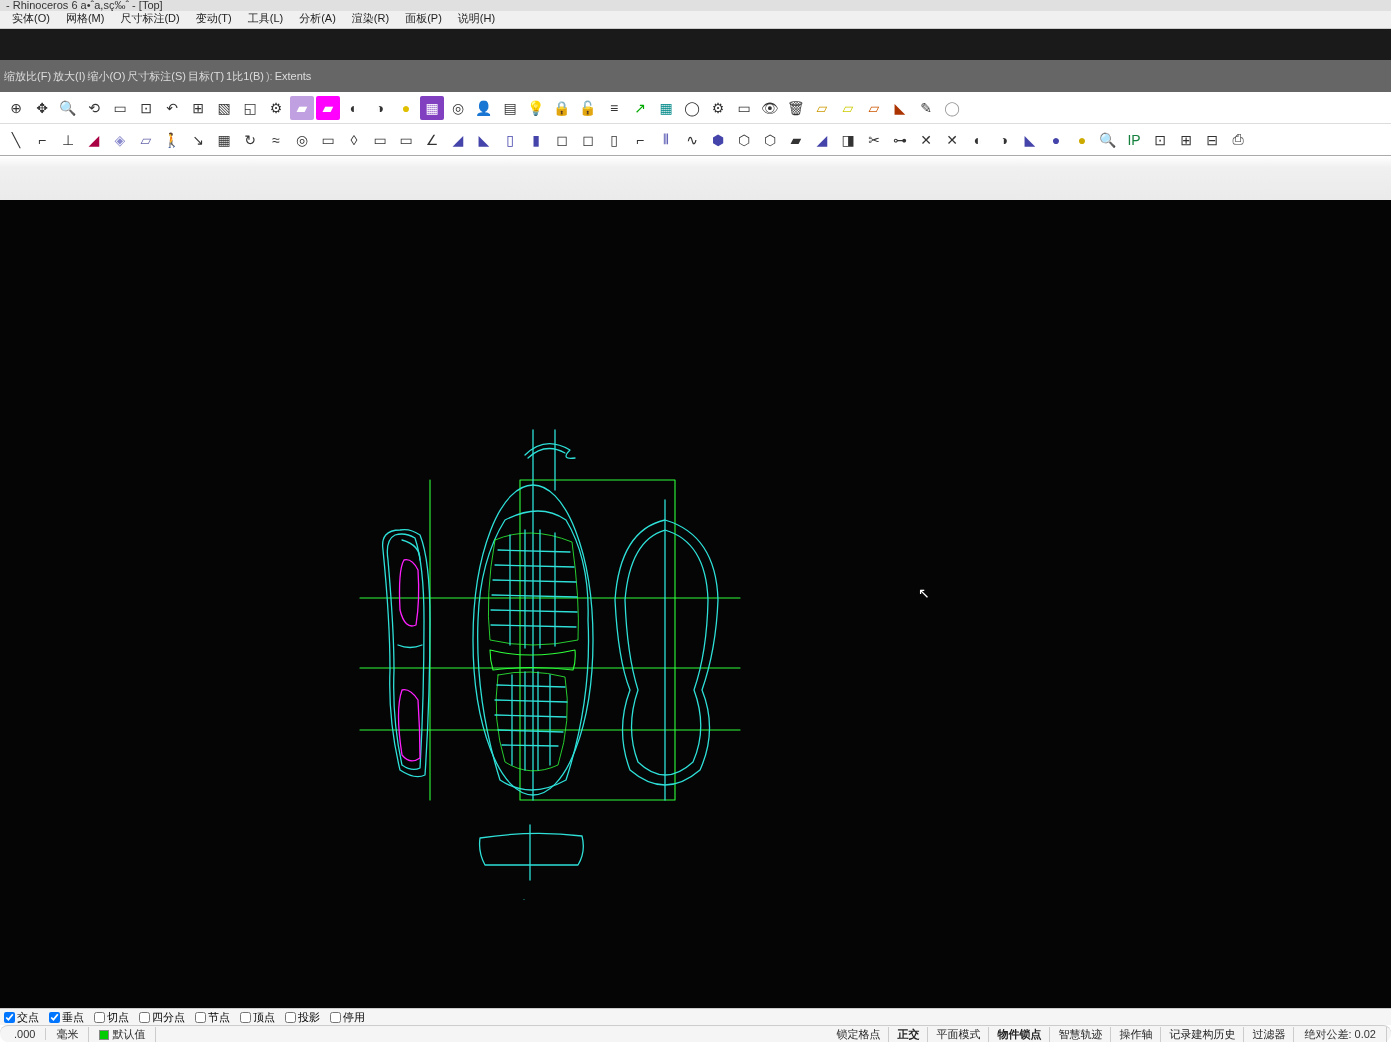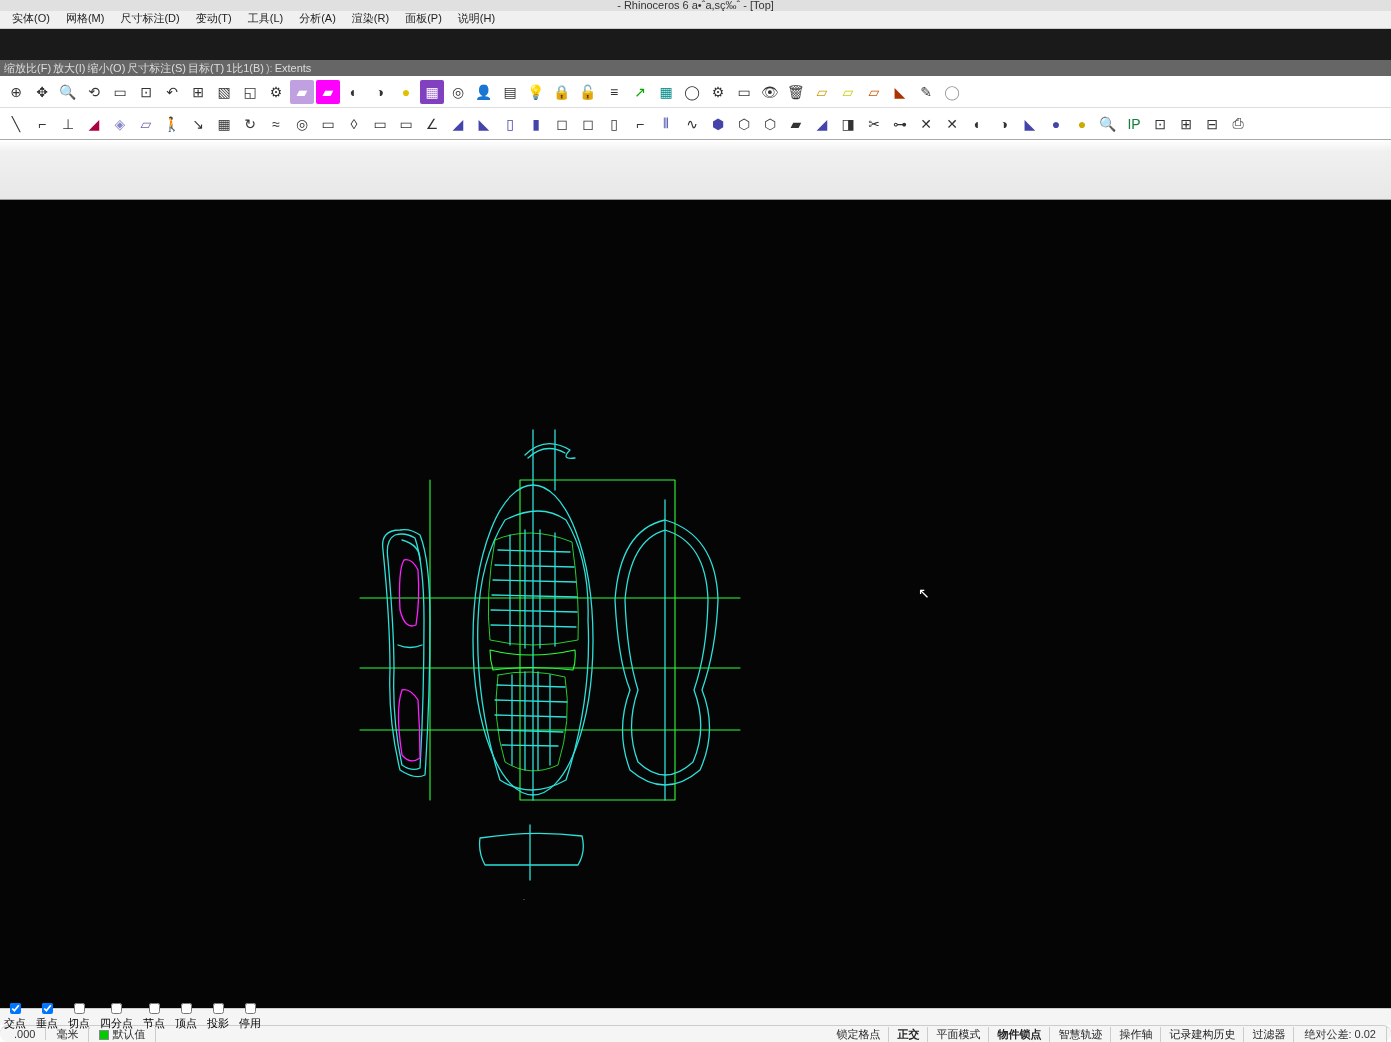--- a/index.html
+++ b/index.html
@@ -1,29 +1,29 @@
 <!DOCTYPE html>
 <html><head>
 <meta charset="utf-8">
 <style>
 * { margin: 0; padding: 0; box-sizing: border-box; font-family: "Microsoft YaHei", Arial, sans-serif; }
 body { width: 1391px; height: 1042px; background: #fff; overflow: hidden; position: relative; user-select: none; }
 
 
-.title-bar { height: 11px; background: #e0e0e0; color: #333; font-size: 11px; padding: 0 6px; overflow: hidden; line-height: 11px; text-align: center; }
+.title-bar { height: 11px; background: #e0e0e0; color: #333; font-size: 11px; padding: 0 6px; overflow: hidden; line-height: 11px; }
 
 
 .menu-bar { height: 18px; background: #f0f0f0; border-bottom: 1px solid #ccc; display: flex; align-items: flex-start; padding: 0 4px; }
 .menu-item { font-size: 11px; color: #222; padding: 0 8px; cursor: pointer; }
 
 
 .dark-strip { height: 31px; background: #1a1a1a; }
 
 
-.prompt-bar { height: 16px; background: #666; color: #bbb; font-size: 11px; padding: 0 4px; display: flex; align-items: center; overflow: hidden; white-space: nowrap; }
+.prompt-bar { height: 32px; background: #666; color: #bbb; font-size: 11px; padding: 0 4px; display: flex; align-items: center; overflow: hidden; white-space: nowrap; }
 .prompt-bar span { margin-right: 2px; }
 .prompt-bar .light { color: #ddd; }
 
 
 .toolbar { background: #fff; display: flex; align-items: center; padding: 2px 4px; gap: 2px; }
 .toolbar-1 { height: 32px; border-bottom: 1px solid #ddd; }
 .toolbar-2 { height: 32px; border-bottom: 1px solid #aaa; }
 .tb-btn { width: 24px; height: 24px; border: 1px solid transparent; border-radius: 2px; display: flex; align-items: center; justify-content: center; font-size: 14px; cursor: pointer; color: #333; }
 
 
@@ -37,21 +37,21 @@
 .green { stroke: #2eff3a; stroke-width: 1.1; }
 .magenta { stroke: #ff20ff; stroke-width: 1.3; fill: #d010d0; }
 .green-fill { fill: #1eaa28; stroke: #2eff3a; stroke-width: 0.8; }
 
 
 .cursor { position: absolute; left: 918px; top: 385px; font-size: 14px; color: #fff; pointer-events: none; }
 
 
 .status-container { position: absolute; bottom: 0; left: 0; right: 0; }
 .osnap-bar { height: 17px; background: #f5f5f5; border-top: 1px solid #ccc; display: flex; align-items: center; font-size: 11px; padding: 0 4px; gap: 2px; }
-.osnap-bar label { display: flex; align-items: center; gap: 2px; margin-right: 8px; cursor: pointer; flex-direction: column; }
+.osnap-bar label { display: flex; align-items: center; gap: 2px; margin-right: 8px; cursor: pointer; }
 .osnap-bar input[type=checkbox] { width: 11px; height: 11px; cursor: pointer; }
 
 .status-bar { height: 17px; background: #f5f5f5; border-top: 1px solid #ccc; display: flex; align-items: center; font-size: 11px; padding: 0 4px; border-radius: 8px; }
 .status-field { padding: 0 10px; border-right: 1px solid #ccc; color: #333; }
 .status-toggle { padding: 0 8px; border-right: 1px solid #ccc; color: #222; cursor: pointer; }
 .status-toggle.active { font-weight: bold; }
 .layer-color { display: inline-block; width: 10px; height: 10px; background: #0c0; border: 1px solid #888; margin-right: 3px; vertical-align: middle; }
 .status-spacer { flex: 1; }
 </style>
 </head>

